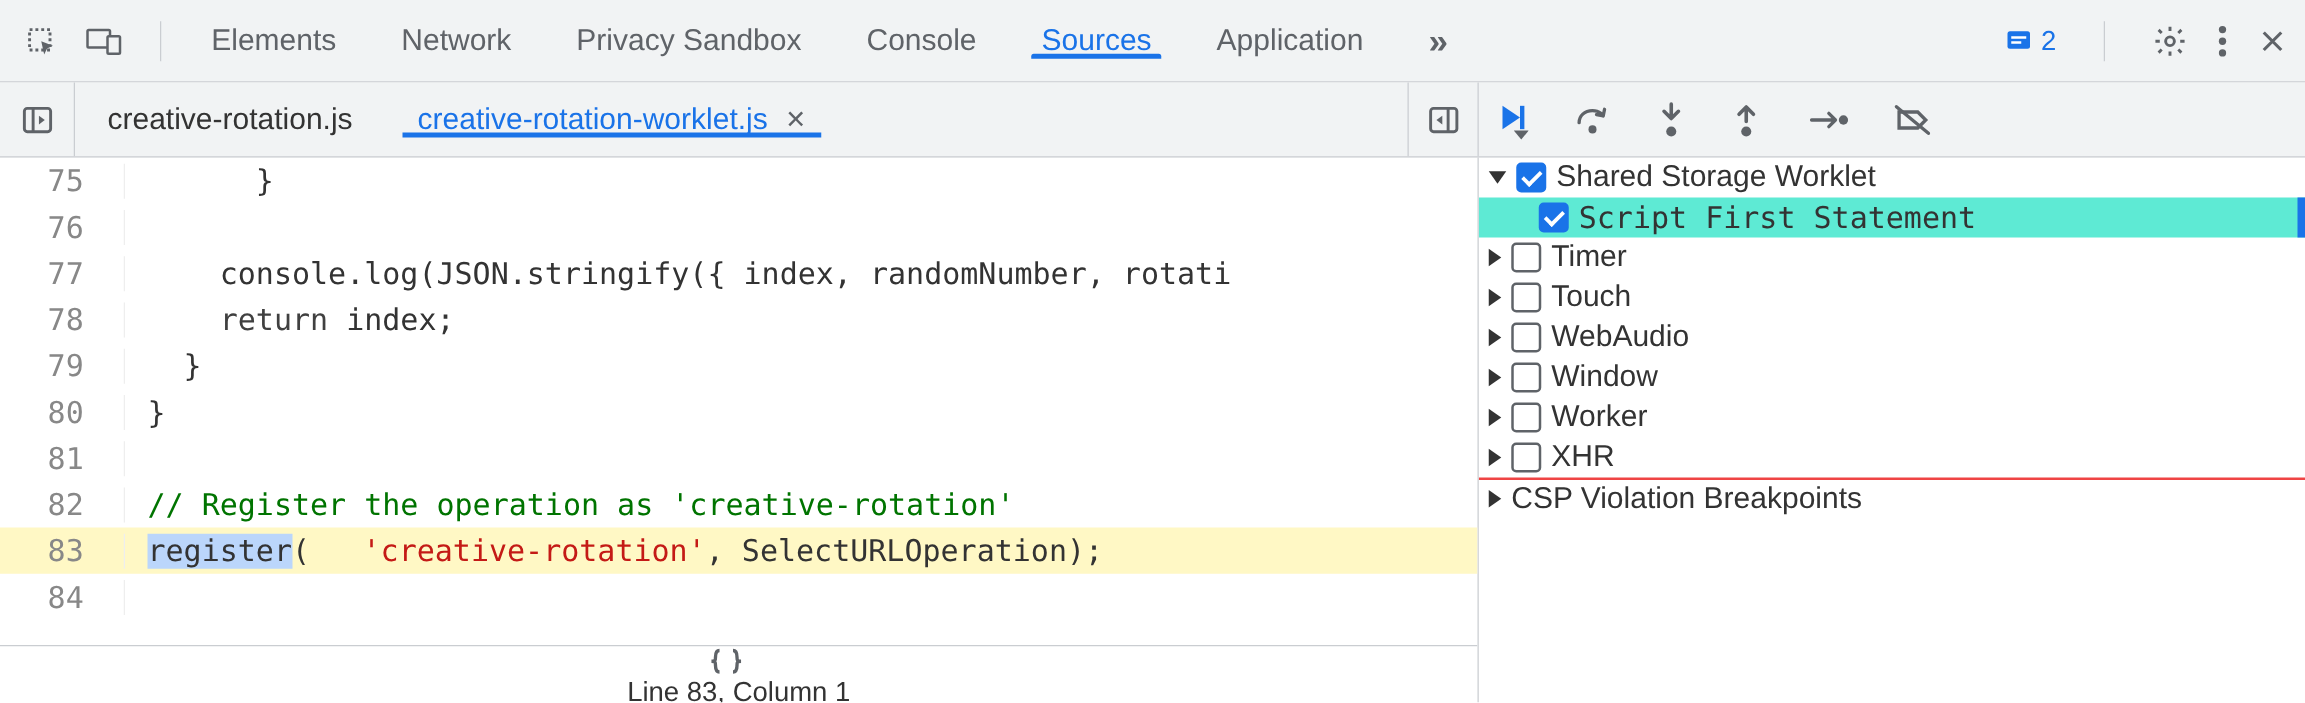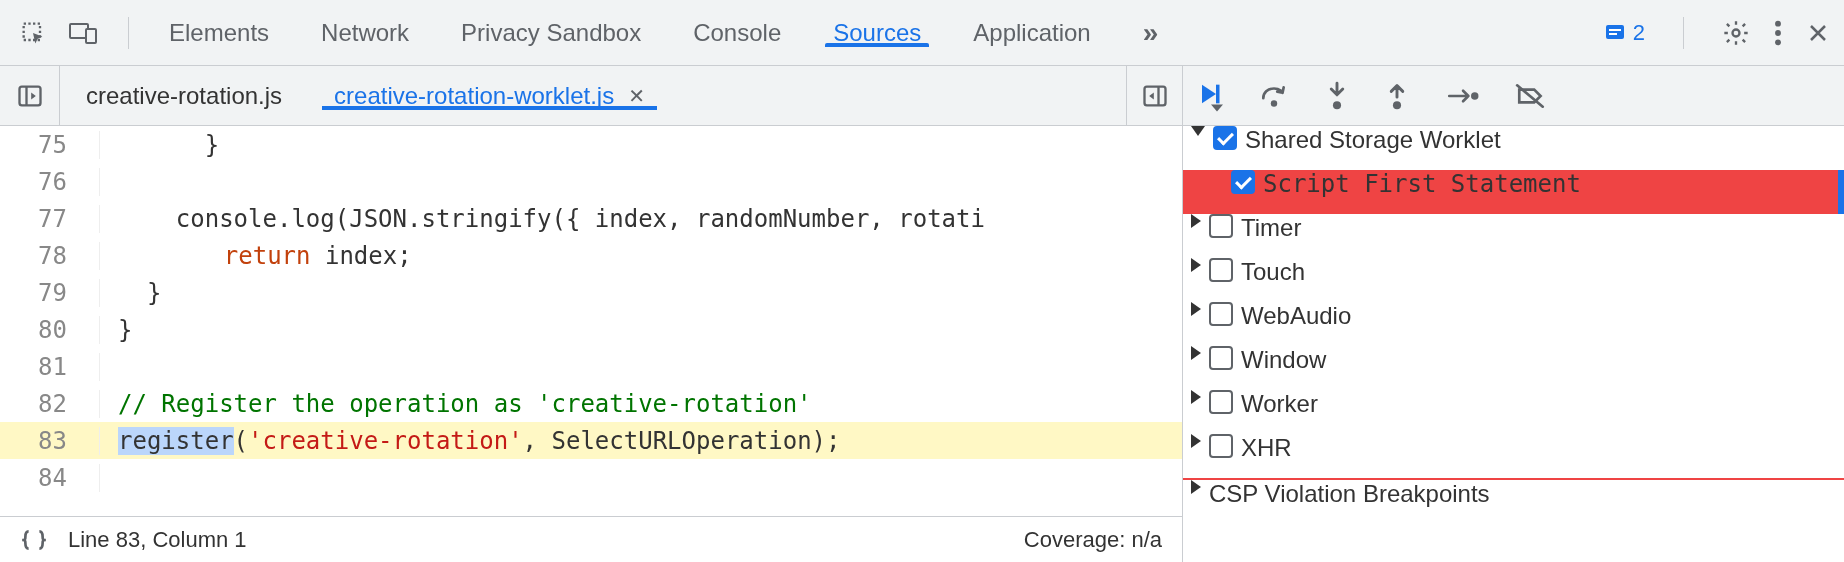--- a/index.html
+++ b/index.html
@@ -163,48 +163,50 @@
   border-right: 1px solid #eee;
 }
 .linecontent {
   padding-left: 18px;
   white-space: pre;
   flex: 1;
 }
 .code-line.highlighted {
   background: #fff8c5;
 }
-.tok-keyword { color: #c2410c; margin-left: 48px; }
-.tok-string { color: #c41a16; }
+.tok-keyword { color: #404040; }
+.tok-string { color: #c41a16; margin-left: 42px; }
 .tok-comment { color: #007400; }
 .tok-sel { background: #bbd6fb; }
 .status-bar {
   height: 46px;
   border-top: 1px solid #cacdd1;
   display: flex;
   align-items: center;
   padding: 0 20px;
   font-size: 22px;
   color: #333;
+  flex-direction: column;
 }
 .status-bar .spacer { flex: 1; }
 .sidebar-panel {
   width: 662px;
   border-left: 1px solid #cacdd1;
   overflow: hidden;
   font-size: 24px;
 }
 .bp-row {
   display: flex;
-  height: 44px;
+  align-items: center;
+  height: 32px;
   padding-left: 8px;
   gap: 8px;
 }
 .bp-row.child { padding-left: 48px; }
-.bp-row.highlighted { background: #ef4444; }
+.bp-row.highlighted { background: #5eead4; }
 .bp-row .mono { font-family: "Menlo", "Consolas", monospace; }
 .tri {
   width: 0; height: 0;
   border-style: solid;
 }
 .tri.right {
   border-width: 7px 0 7px 10px;
   border-color: transparent transparent transparent #333;
 }
 .tri.down {

